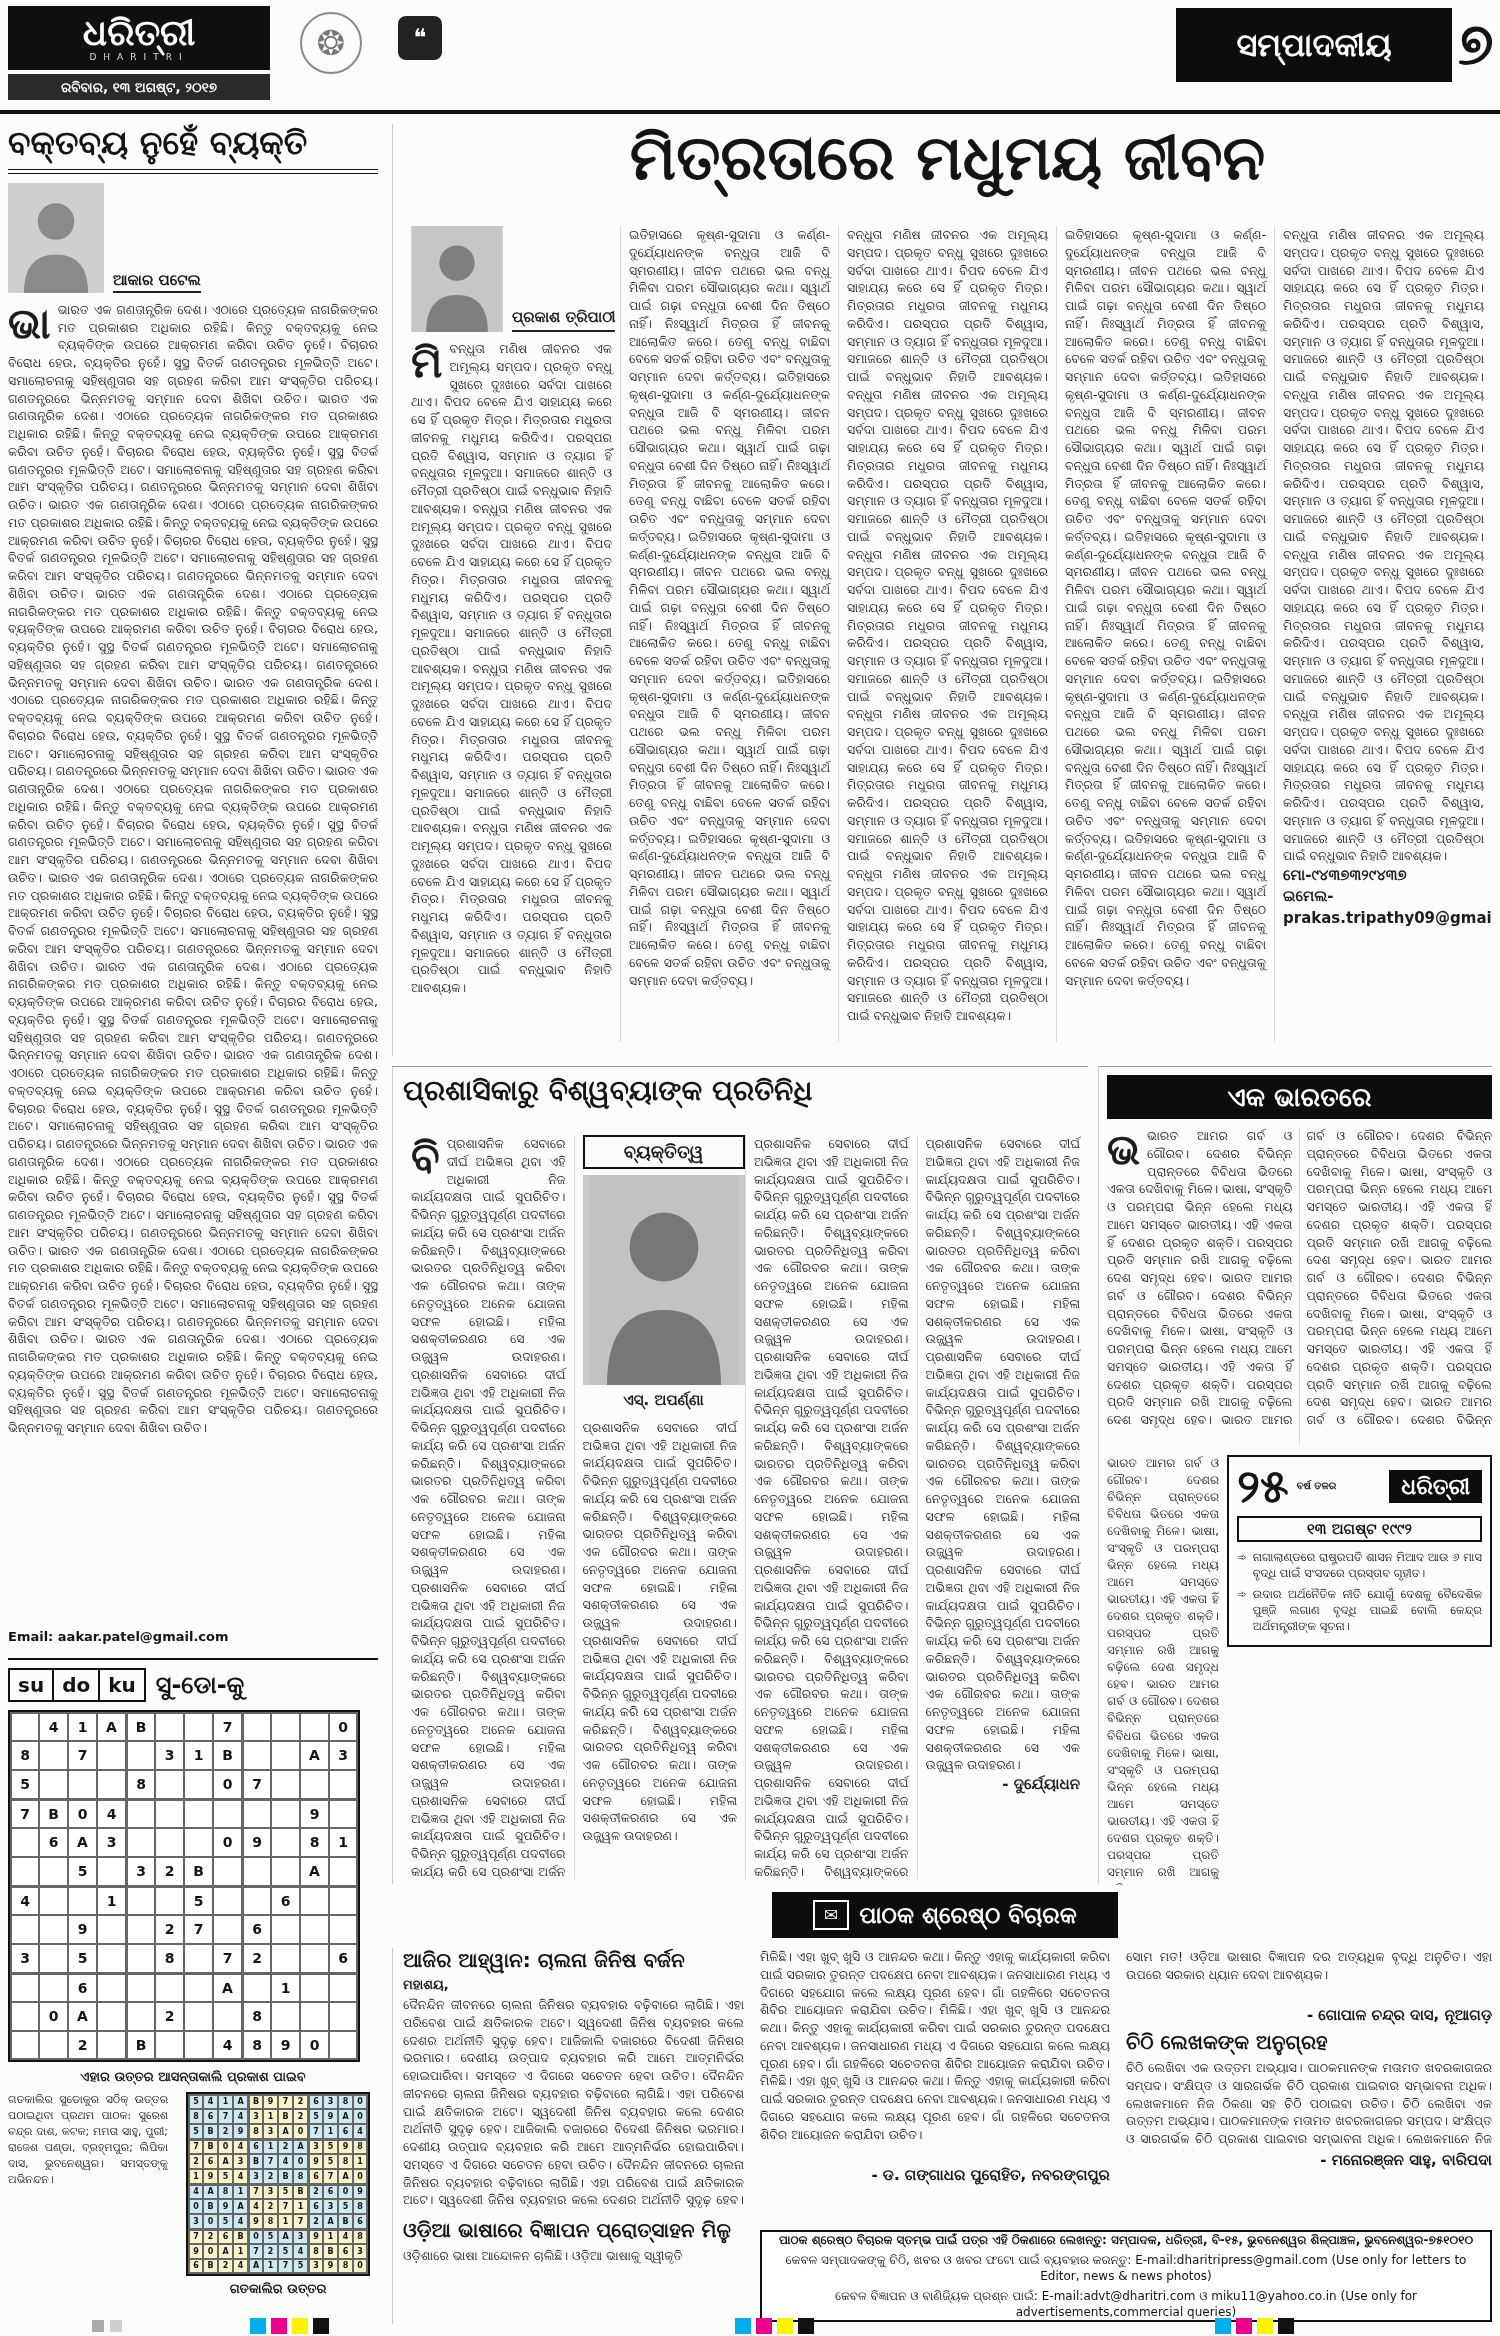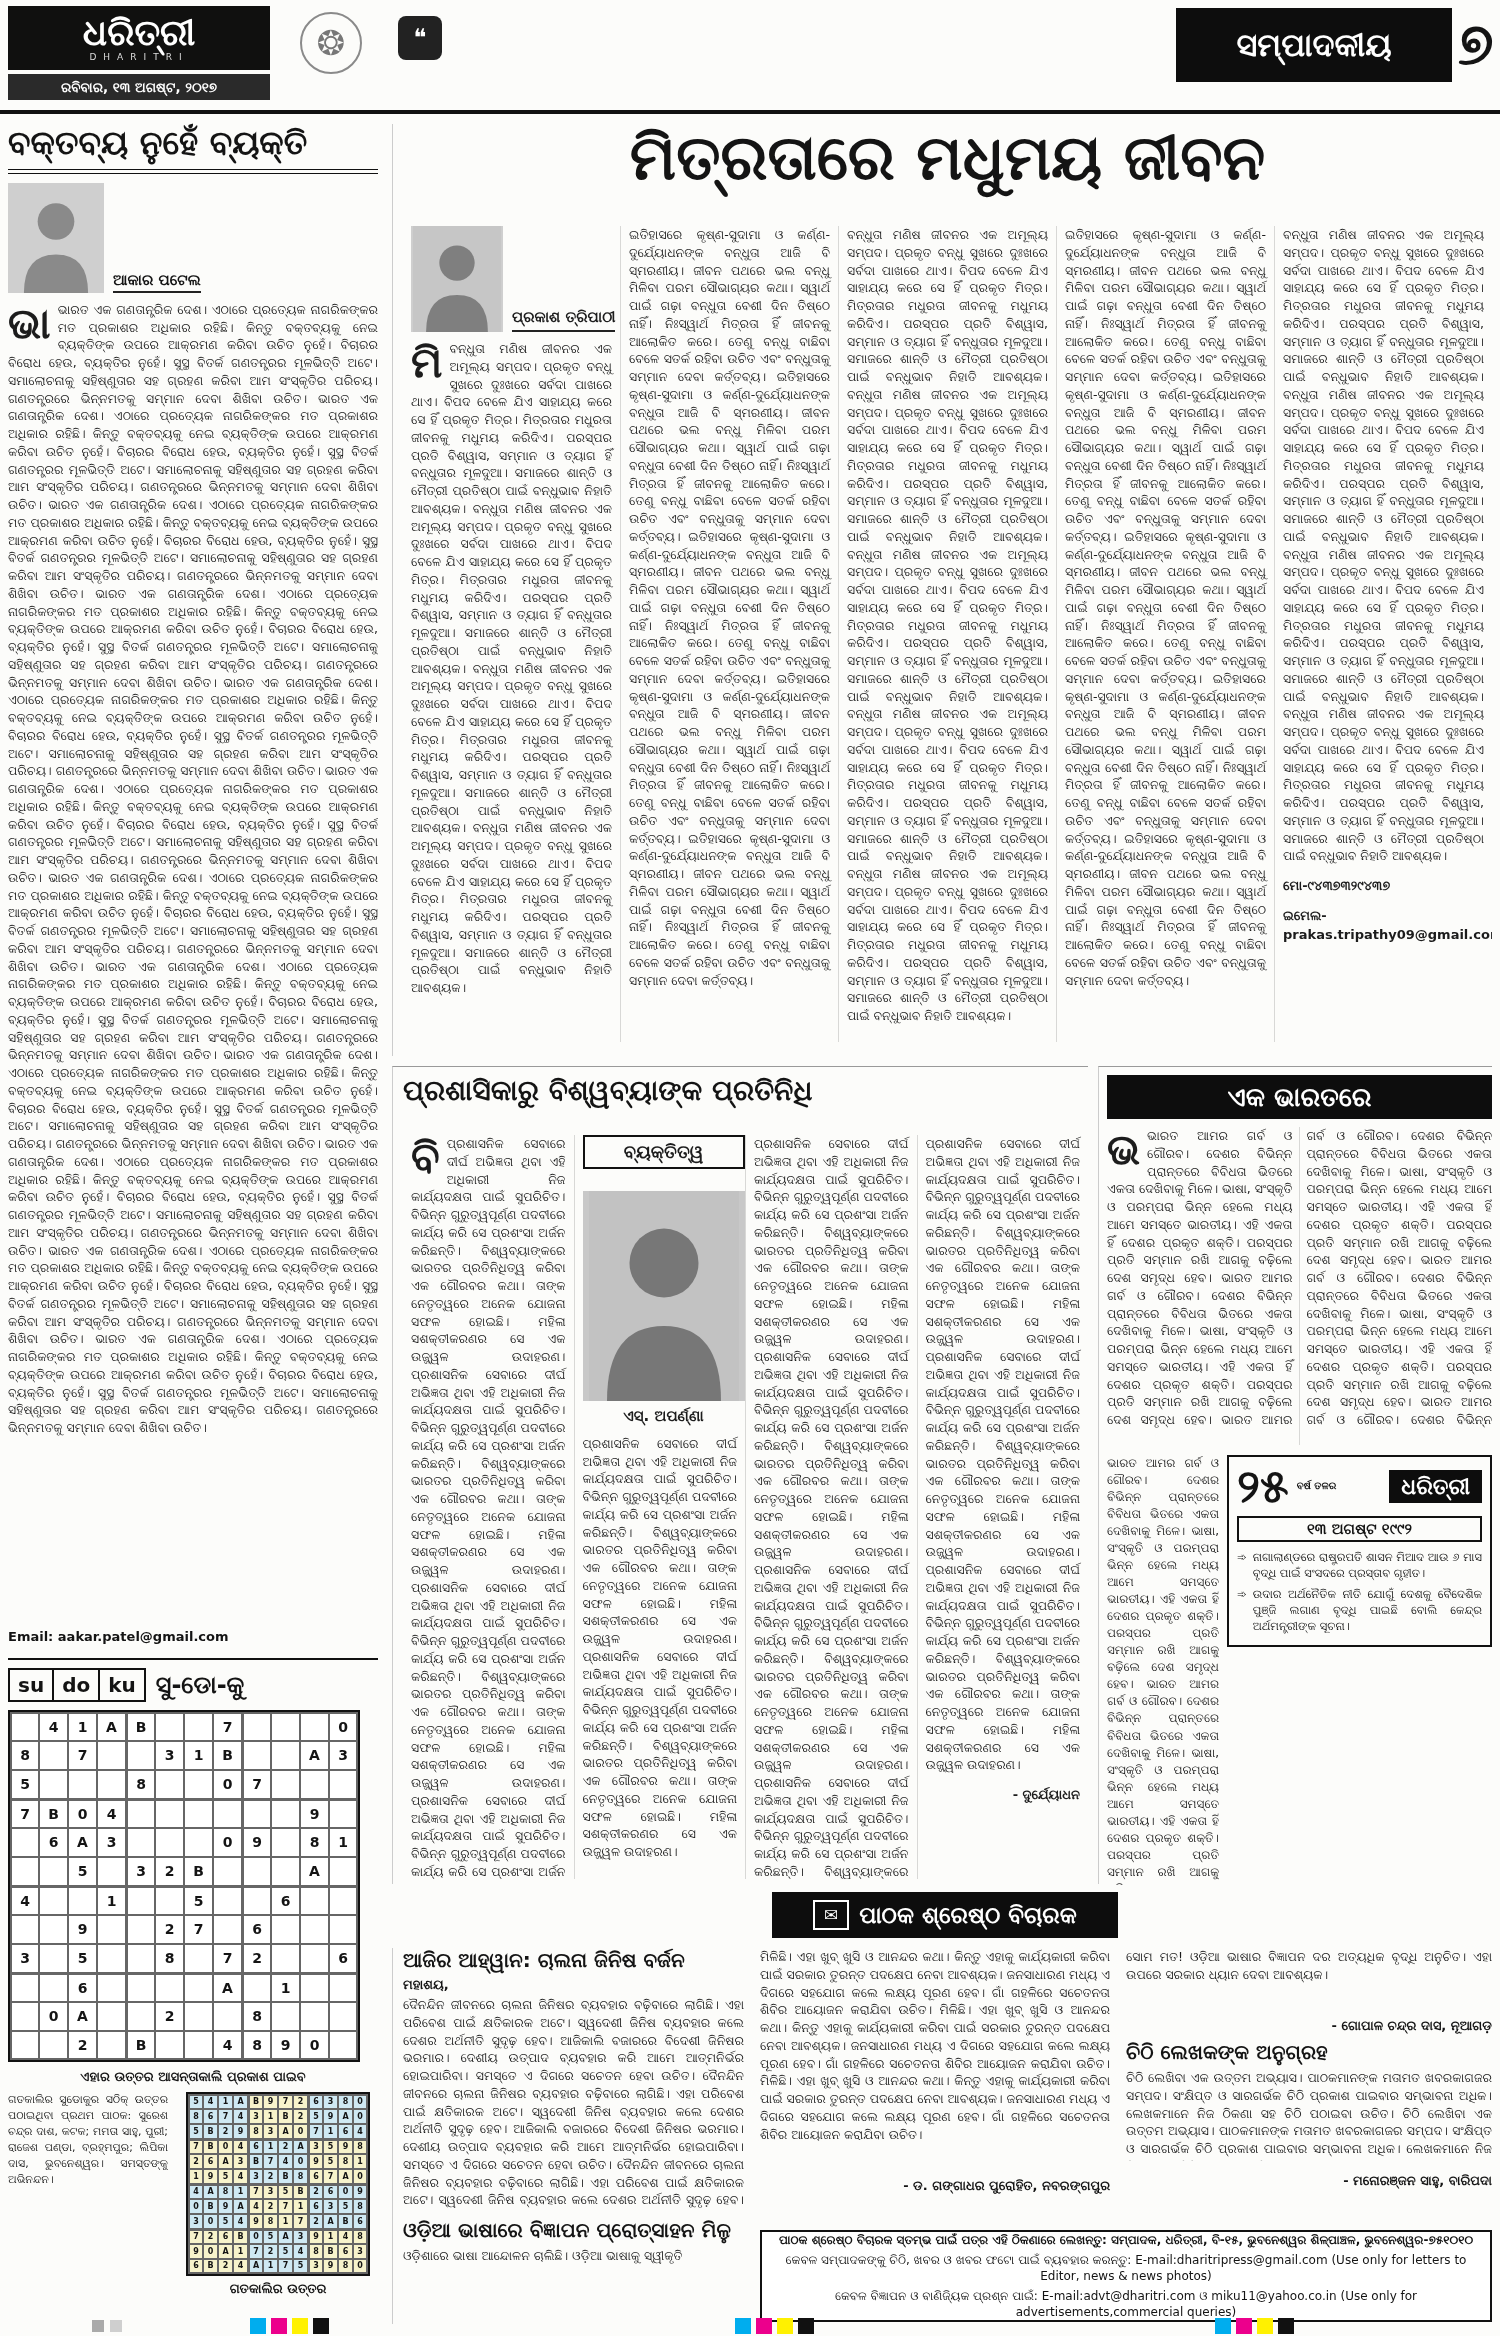--- a/index.html
+++ b/index.html
@@ -28,21 +28,21 @@
 
   
   .bodytxt{font-size:12.5px;line-height:1.42;text-align:justify;overflow:hidden;color:#1c1c1c;}
   .dropcap{float:left;font-size:42px;line-height:.9;font-weight:700;padding:4px 7px 0 0;}
   .colrow{display:flex;}
   .ncol{flex:1;padding:0 8px;border-right:1px solid #d8d8d6;overflow:hidden;}
   .ncol:last-child{border-right:none;}
   .byline{display:flex;align-items:flex-end;gap:9px;margin:0 0 8px 0;}
   .photo{background:#cfcfcf;flex:0 0 auto;overflow:hidden;}
   .byname{font-weight:700;font-size:15px;border-bottom:2px solid #222;padding-bottom:2px;white-space:nowrap;}
-  .sig{font-weight:700;font-size:13px;text-align:right;margin-top:12px;}
+  .sig{font-weight:700;font-size:15px;text-align:right;margin-top:0;}
 
   
   .leftcol{left:8px;top:124px;width:370px;height:2190px;}
   .lefthead{font-size:33px;font-weight:700;line-height:1.15;}
   .dblrule{border-top:1px solid #111;border-bottom:1px solid #111;height:5px;margin:7px 0 9px 0;}
   .leftbody{height:1322px;}
   .emailline{font-weight:700;font-size:13px;margin-top:6px;}
 
   
   .sudoku{margin-top:14px;border-top:2px solid #111;padding-top:8px;}
@@ -66,21 +66,21 @@
   .mainart{left:392px;top:124px;width:1100px;height:932px;border-left:1px solid #ccc;padding-left:10px;}
   .mainhead{font-size:62px;font-weight:700;text-align:center;line-height:1.1;height:92px;overflow:hidden;}
   .maincols{height:816px;margin-top:10px;}
   .maincols .ncol{font-size:12.5px;}
 
   
   .midart{left:392px;top:1066px;width:696px;height:818px;border-top:1px solid #999;border-left:1px solid #ccc;padding:8px 0 0 10px;}
   .midhead{font-size:28px;font-weight:700;line-height:1.15;height:52px;overflow:hidden;}
   .midcols{height:744px;margin-top:8px;}
   .personbox{width:162px;margin:0 auto 8px auto;}
-  .personlabel{border:2px solid #111;text-align:center;font-weight:700;font-size:18px;padding:2px 0;margin-bottom:22px;}
+  .personlabel{border:2px solid #111;text-align:center;font-weight:700;font-size:18px;padding:2px 0;margin-bottom:6px;}
   .personphoto{height:210px;background:#c8c8c8;}
   .personname{text-align:center;font-weight:700;font-size:15px;margin-top:5px;}
 
   
   .rightsec{left:1098px;top:1066px;width:394px;height:818px;border-top:1px solid #999;border-left:1px solid #ccc;padding:8px 0 0 8px;}
   .bharathead{background:#0d0d0d;color:#fff;font-size:26px;font-weight:700;height:44px;
               display:flex;align-items:center;justify-content:center;margin-bottom:8px;}
   .bharatbody{height:318px;column-count:2;column-gap:14px;column-rule:1px solid #d8d8d6;}
   .rightlower{display:flex;gap:8px;margin-top:10px;}
   .minicol{width:112px;height:430px;overflow:hidden;font-size:12px;}

